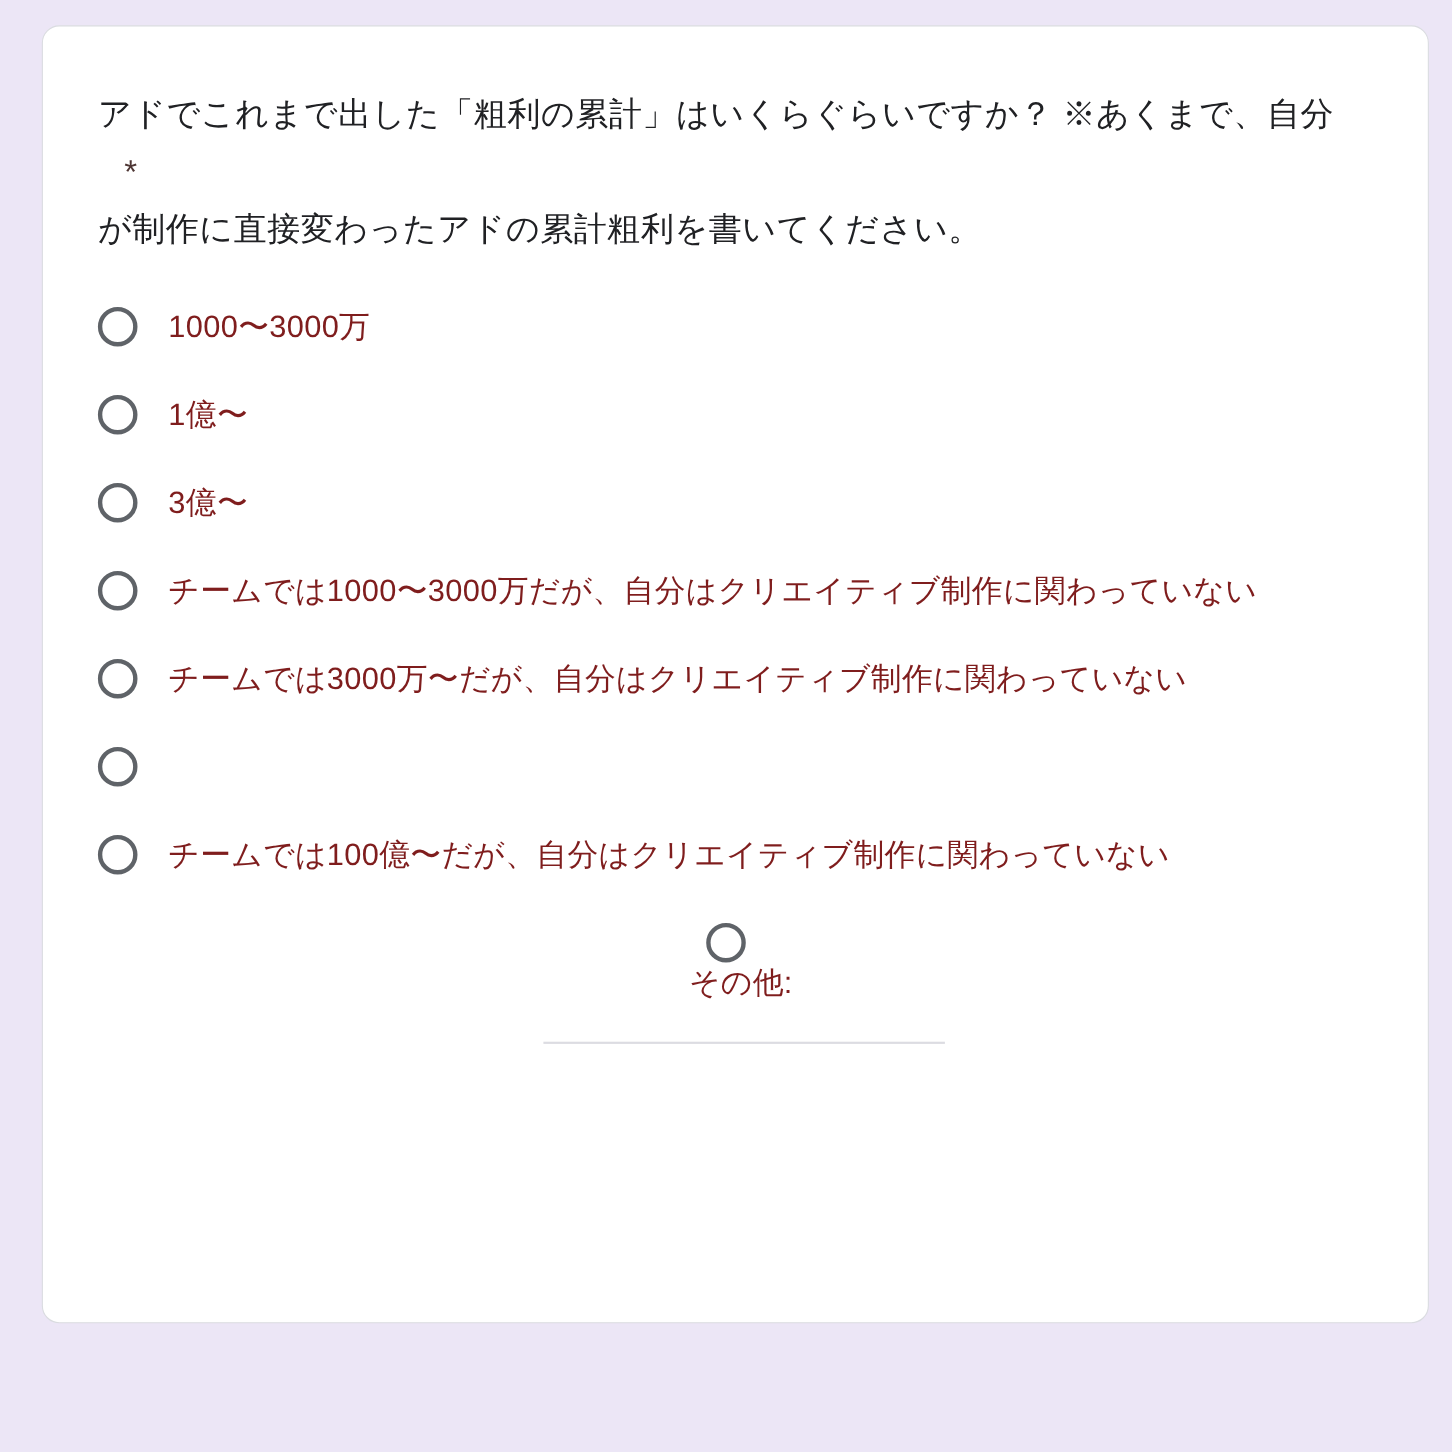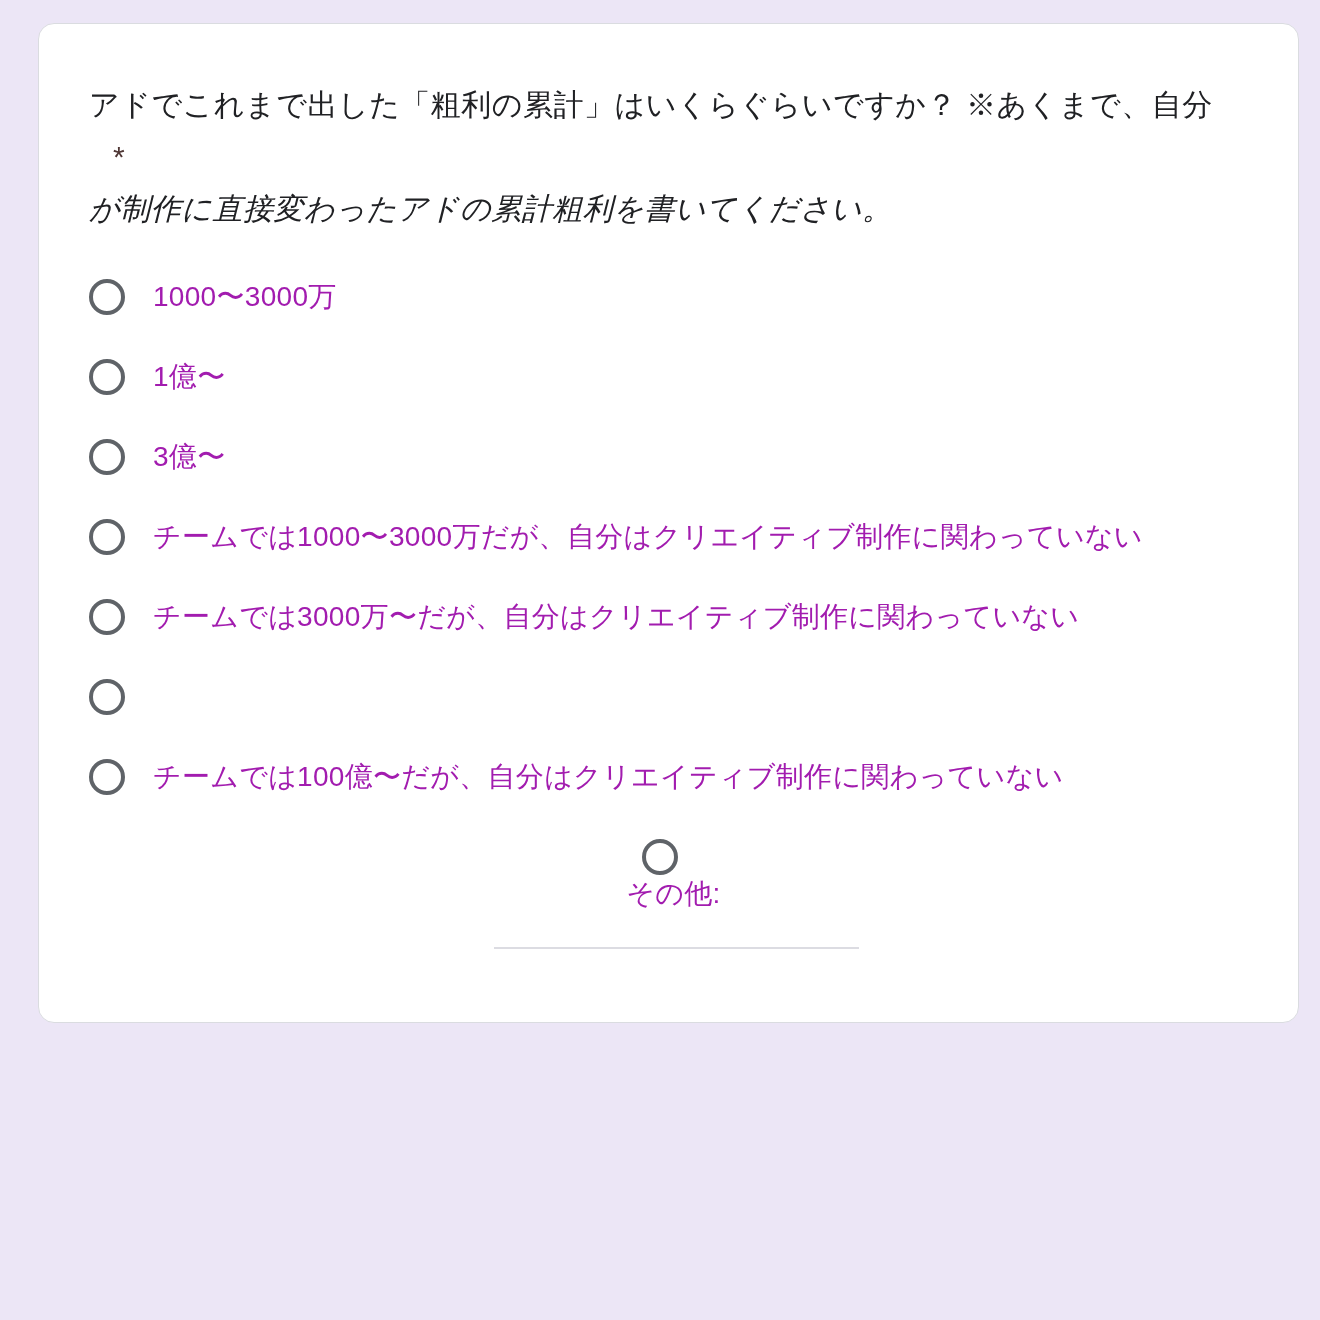--- a/index.html
+++ b/index.html
@@ -9,35 +9,35 @@
     height: 1320px;
     background: #ece6f6;
     font-family: "Liberation Sans", sans-serif;
     overflow: hidden;
   }
   .card {
     position: absolute;
     left: 38px;
     top: 23px;
     width: 1261px;
-    height: 1000px;
+    height: 1180px;
     box-sizing: border-box;
     background: #ffffff;
     border: 1px solid #dadce0;
     border-radius: 16px;
     padding: 55px 68px 0 50px;
   }
   .q-title {
     font-size: 30px;
     line-height: 52px;
     color: #202124;
     letter-spacing: 0.5px;
   }
   .q-line { white-space: nowrap; }
-  .q-line2 { display: block; font-style: italic; }
+  .q-line2 { display: block; }
   .required-marker {
     color: #4e3634;
     margin-left: 24px;
     font-size: 30px;
     vertical-align: baseline;
   }
   .options {
     margin-top: 44px;
   }
   .option-row {
@@ -52,21 +52,21 @@
     box-sizing: border-box;
     border: 4px solid #5f6368;
     border-radius: 50%;
     flex: none;
     background: transparent;
     cursor: pointer;
   }
   .option-label {
     margin-left: 28px;
     font-size: 28px;
-    color: #a21caf;
+    color: #7f1d1d;
     white-space: nowrap;
     letter-spacing: 0.3px;
   }
   .other-row { margin-top: 4px; flex-direction: column; }
   .other-input {
     flex: 1 1 auto;
     margin-left: 48px;
     margin-right: 14px;
     height: 36px;
     border: none;

